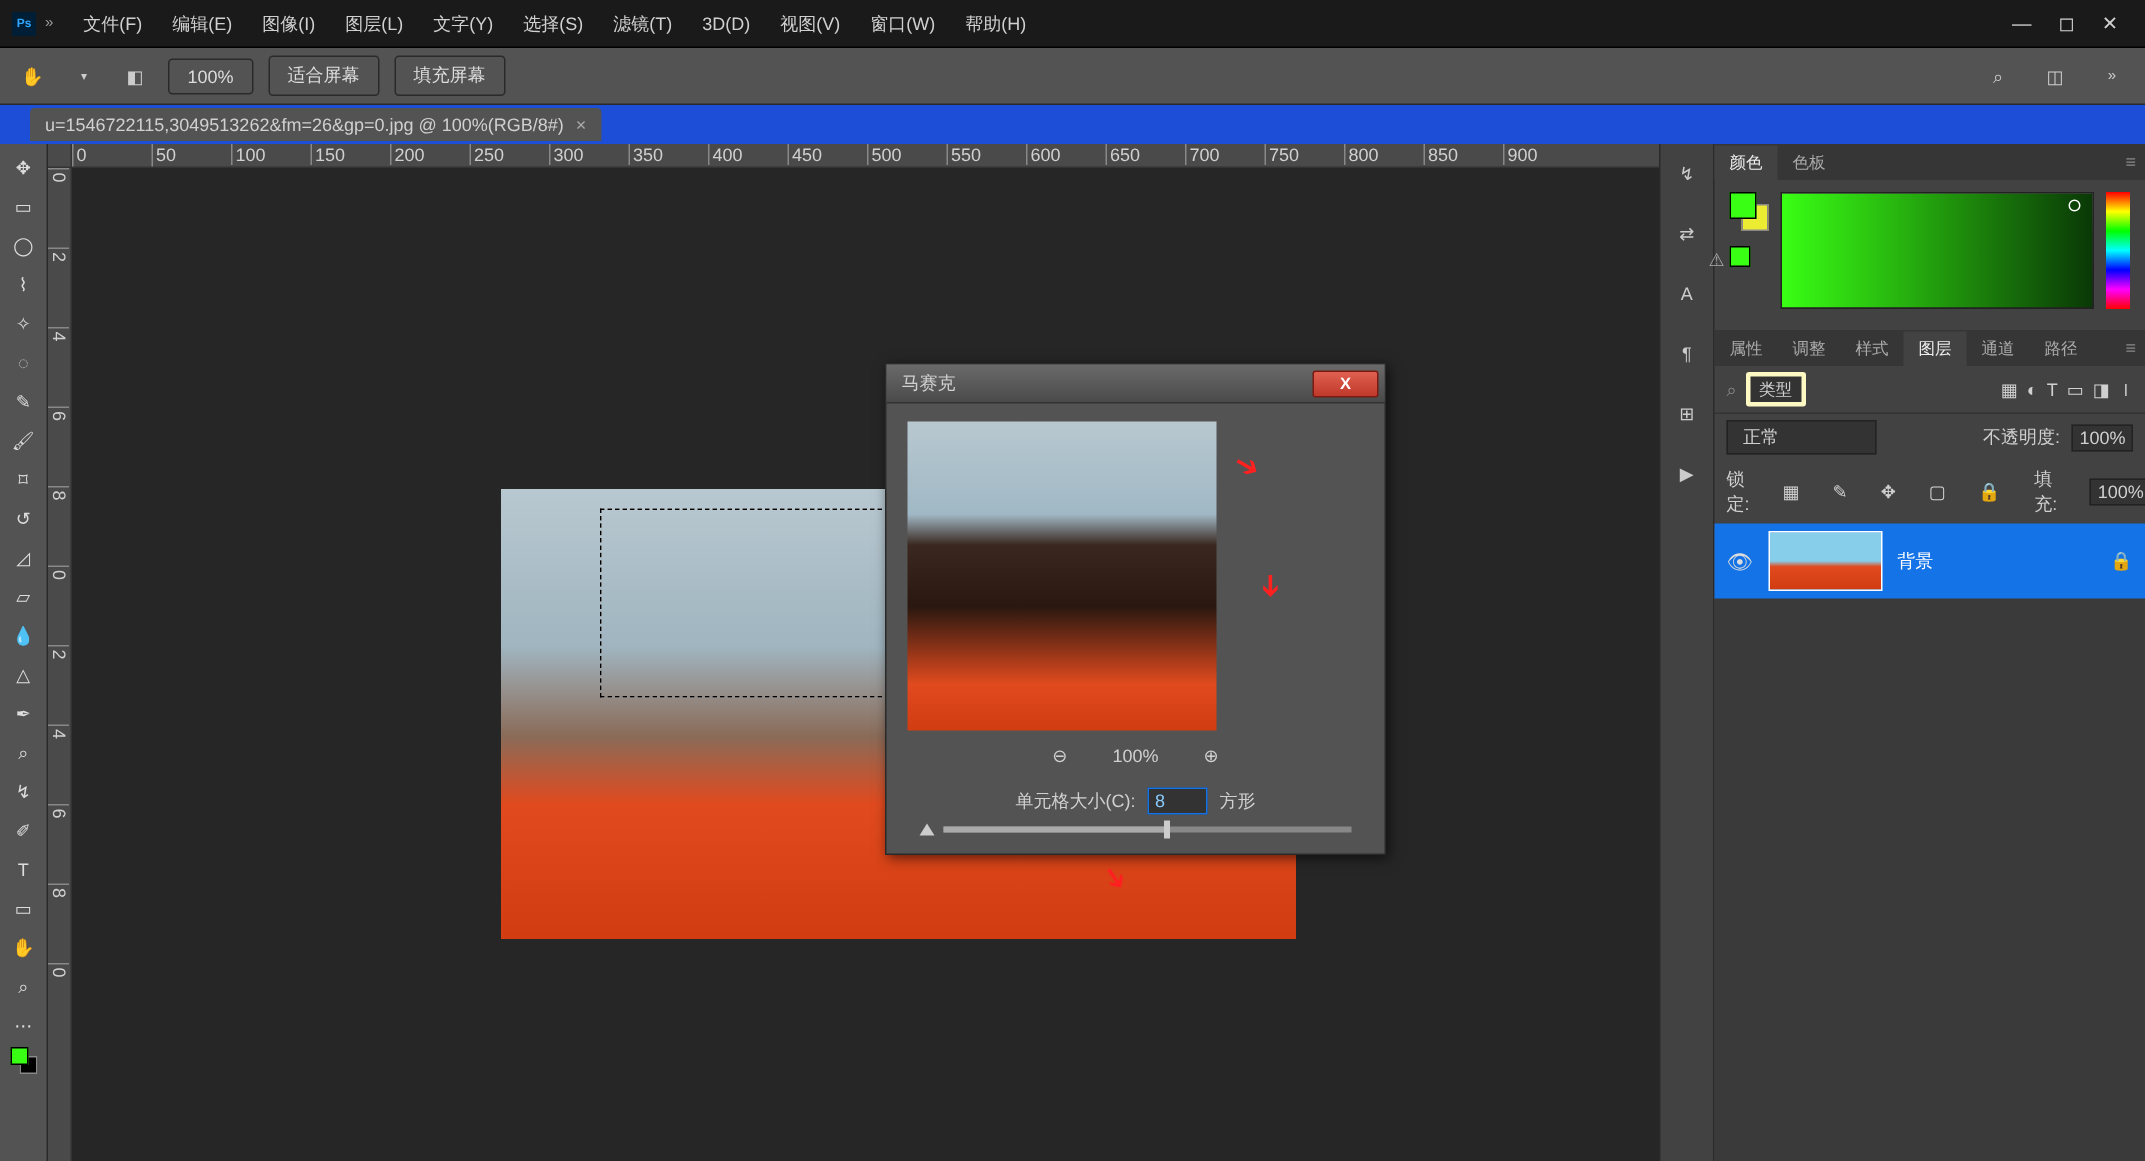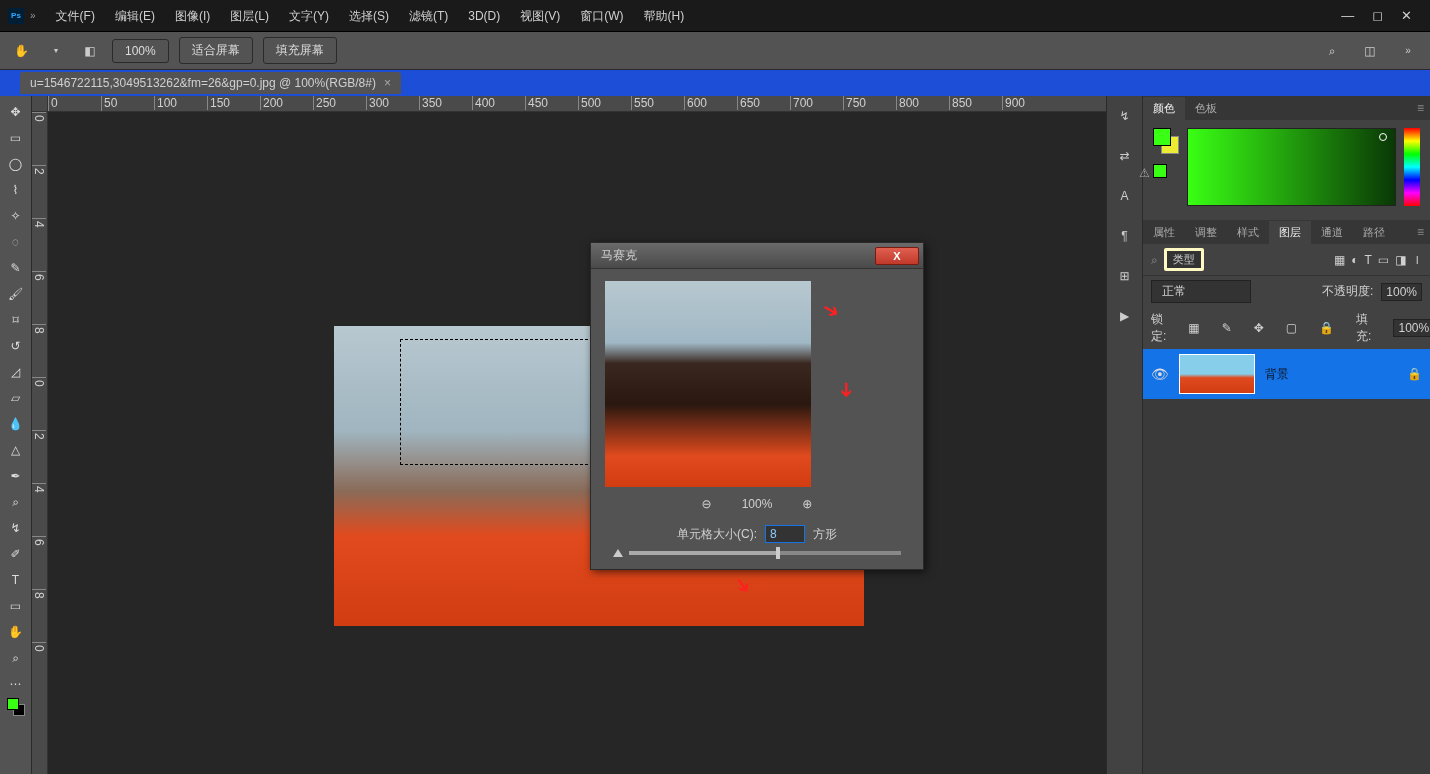--- a/index.html
+++ b/index.html
@@ -50,21 +50,21 @@
 .layer-icons{display:flex;gap:6px;margin-left:auto;color:#aaa;font-size:12px;}
 .blend-row{display:flex;align-items:center;padding:4px 8px;gap:8px;color:#888;}
 .blend-dd{background:#333;border:1px solid #222;padding:2px 10px;flex:0 0 100px;}
 .opacity-lbl{margin-left:auto;}
 .pct-box{background:#333;border:1px solid #222;padding:1px 4px;}
 .lock-row{display:flex;align-items:center;padding:4px 8px;gap:22px;color:#888;font-size:11px;}
 .layer-list{flex:1;background:#3a3a3a;}
 .layer-item{display:flex;align-items:center;height:50px;background:#1473e6;padding:0 8px;gap:10px;}
 .layer-eye{color:#ddd;font-size:14px;}
 .layer-thumb{width:76px;height:40px;background:linear-gradient(to bottom,#87ceeb 0%,#87ceeb 50%,#e04a1e 60%,#d13c10 100%);border:1px solid #fff;}
-.layer-name{color:#0f172a;}
+.layer-name{color:#ffffff;}
 .layer-lock{margin-left:auto;color:#ccc;}
 
 .dialog { position:absolute; left:590px; top:242px; width:334px; background:#535353; border:1px solid #2a2a2a; box-shadow:2px 2px 8px rgba(0,0,0,0.6); }
 .dlg-title { height:26px; background:linear-gradient(to bottom,#6a6a6a,#4a4a4a); display:flex; align-items:center; padding:0 4px; border-bottom:1px solid #333;}
 .dlg-title-text{padding-left:6px;font-size:12px;}
 .dlg-close { margin-left:auto; width:44px; height:18px; background:linear-gradient(to bottom,#e06050,#c0392b); border:1px solid #7a1a10; border-radius:2px; display:flex; align-items:center; justify-content:center; color:#fff; font-weight:bold; font-size:11px;}
 .dlg-body { padding:12px 14px; }
 .dlg-row{display:flex;gap:14px;}
 .preview-box{width:206px;height:206px;background:linear-gradient(to bottom,#b8c8d0 0%,#a0b8c5 30%,#3a2820 40%,#2a1810 60%,#e04a1e 85%,#d13c10 100%);}
 .dlg-btns{display:flex;flex-direction:column;gap:8px;align-items:center;}

